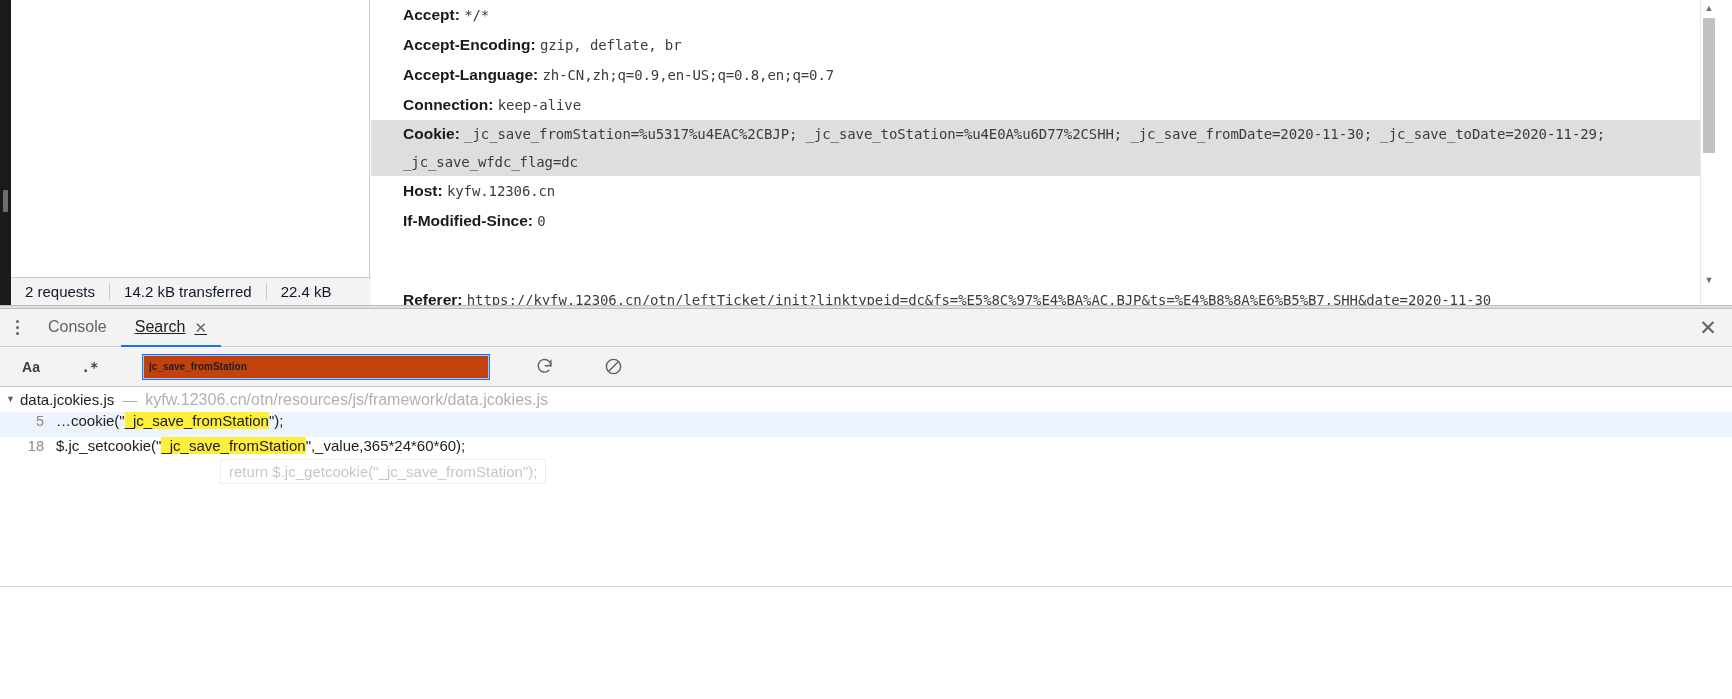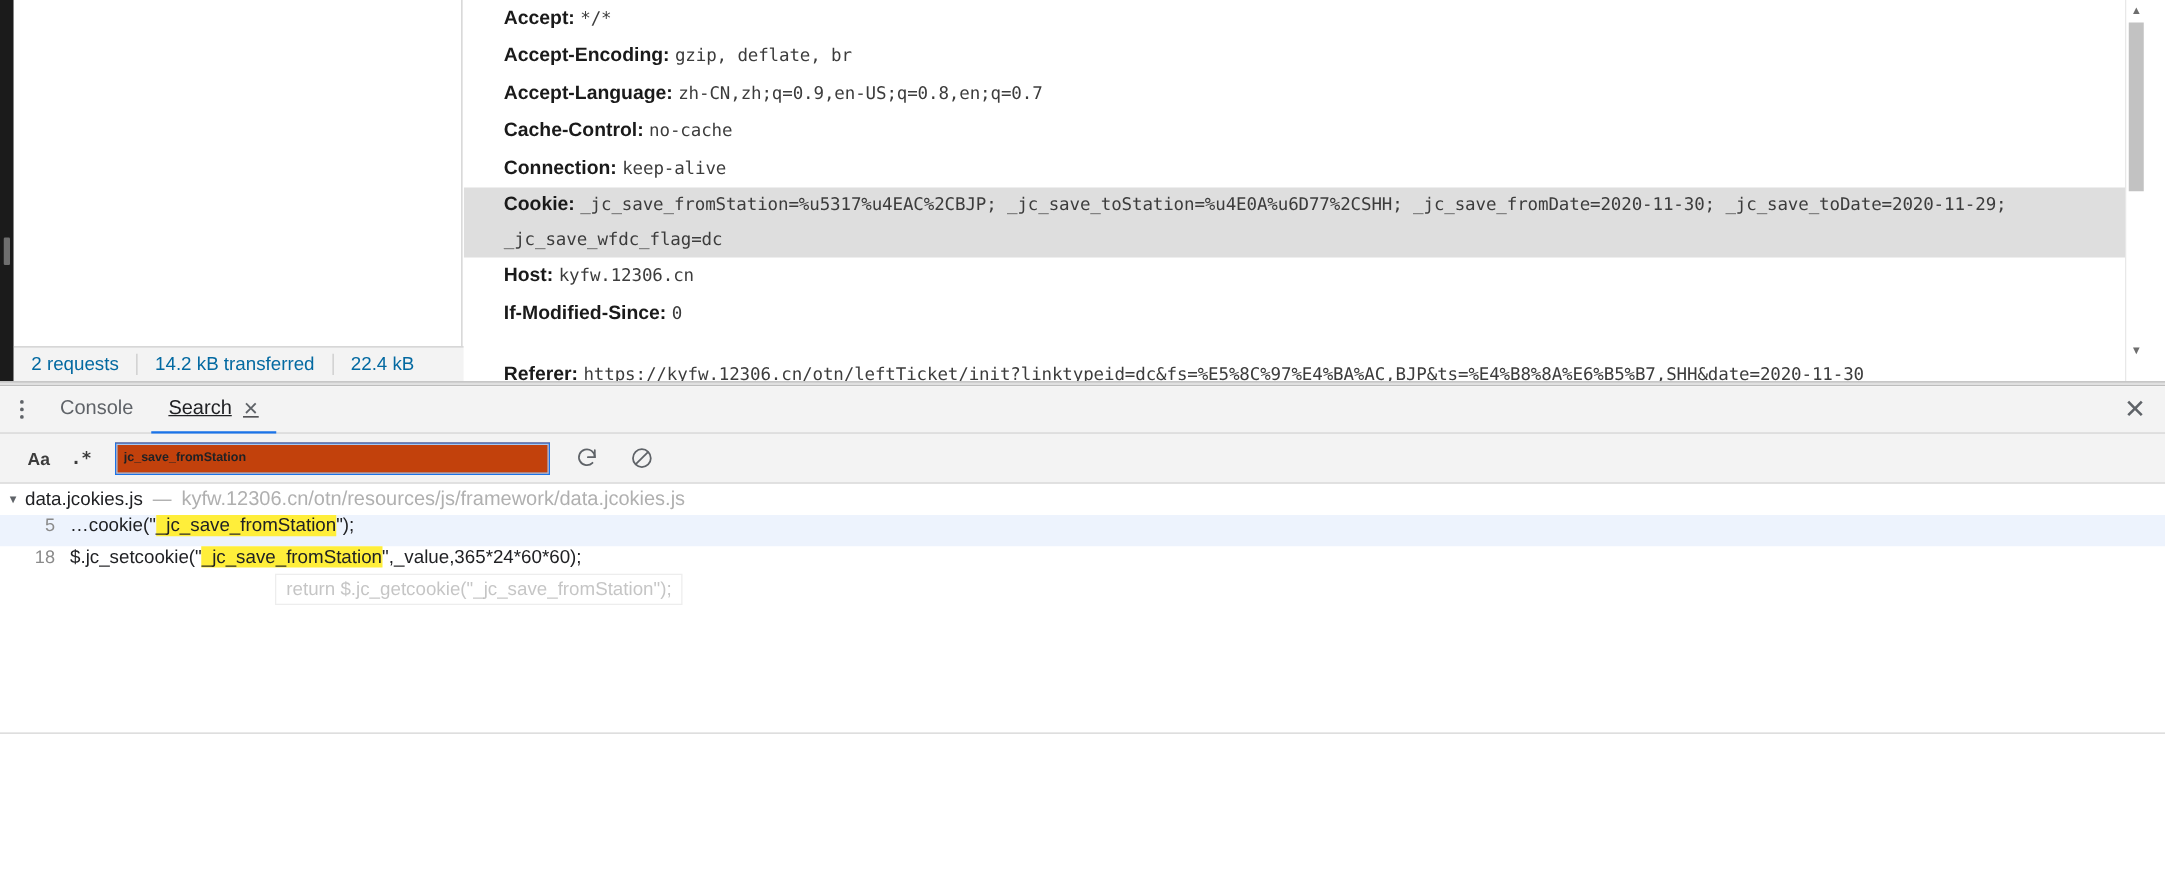--- a/index.html
+++ b/index.html
@@ -54,21 +54,21 @@
   
   .net-status {
     position: absolute;
     left: 0; top: 277px;
     width: 360px; height: 28px;
     background: #f3f3f3;
     border-top: 1px solid #cdcdcd;
     display: flex;
     align-items: center;
     font-size: 15px;
-    color: #0369a1;
+    color: #0f172a;
   }
   .net-status .cell {
     padding: 0 14px;
     line-height: 26px;
     white-space: nowrap;
   }
   .net-status .sep {
     width: 1px;
     height: 17px;
     background: #c9c9c9;
@@ -212,20 +212,21 @@
 
   
   .search-bar {
     position: relative;
     height: 40px;
     background: #f3f3f3;
     border-bottom: 1px solid #cdcdcd;
     display: flex;
     align-items: center;
     padding-left: 14px;
+    gap: 25px;
   }
   .tgl {
     width: 34px; height: 30px;
     display: flex; align-items: center; justify-content: center;
     font-size: 14px;
     font-weight: bold;
     color: #3c3c3c;
     cursor: pointer;
   }
   .tgl.regex { font-family: "DejaVu Sans Mono", monospace; font-weight: bold; }
@@ -359,24 +360,20 @@
       <div class="hdr-row">
         <span class="hdr-name">Accept-Encoding:</span>
         <span class="hdr-val">gzip, deflate, br</span>
       </div>
 
       <div class="hdr-row">
         <span class="hdr-name">Accept-Language:</span>
         <span class="hdr-val">zh-CN,zh;q=0.9,en-US;q=0.8,en;q=0.7</span>
       </div>
 
-      <div class="hdr-row">
-        <span class="hdr-name">Cache-Control:</span>
-        <span class="hdr-val">no-cache</span>
-      </div>
 
       <div class="hdr-row">
         <span class="hdr-name">Connection:</span>
         <span class="hdr-val">keep-alive</span>
       </div>
 
       <div class="hdr-row highlight multiline">
         <span class="hdr-name">Cookie:</span>
         <span class="hdr-val">_jc_save_fromStation=%u5317%u4EAC%2CBJP; _jc_save_toStation=%u4E0A%u6D77%2CSHH; _jc_save_fromDate=2020-11-30; _jc_save_toDate=2020-11-29; _jc_save_wfdc_flag=dc</span>
       </div>

